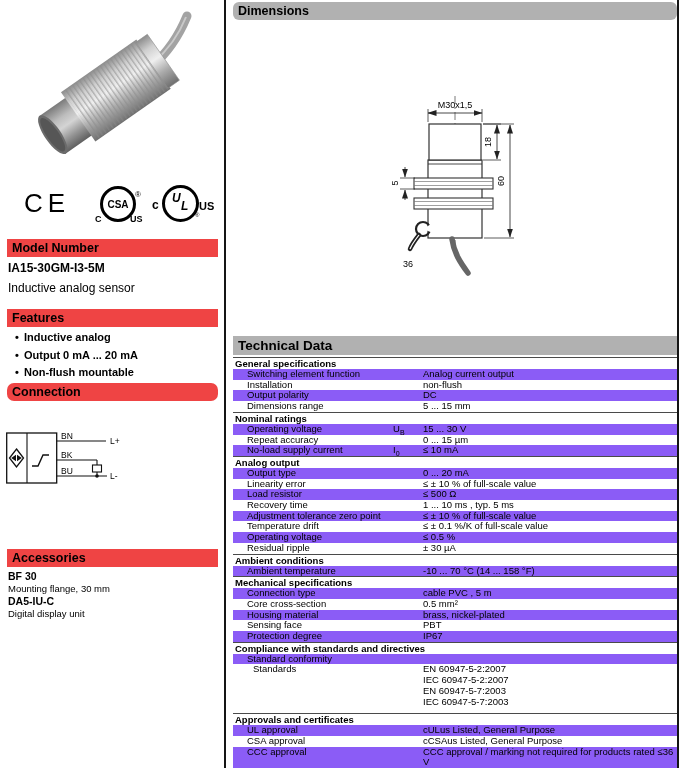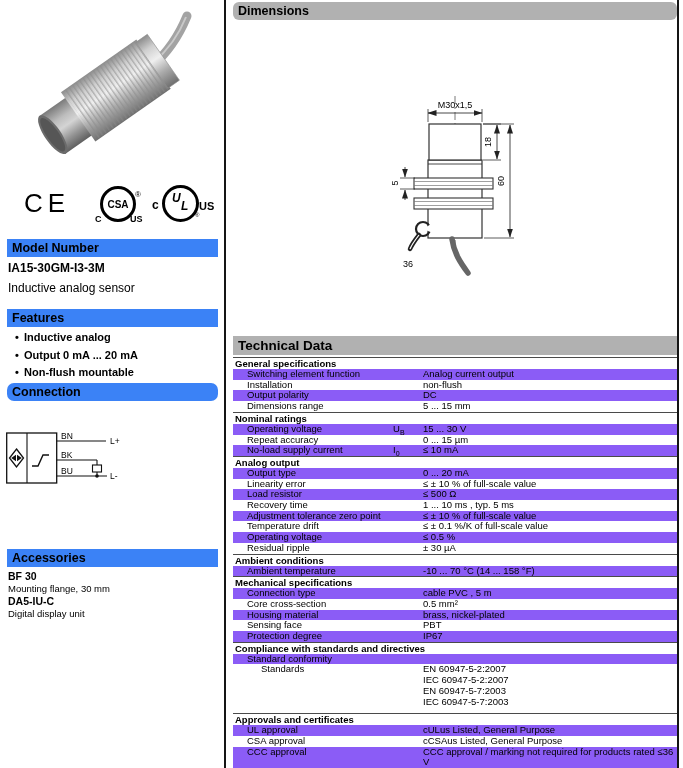--- a/index.html
+++ b/index.html
@@ -3,21 +3,21 @@
 <meta charset="utf-8">
 <style>
   html,body{margin:0;padding:0;background:#fff;}
   body{font-family:"Liberation Sans","DejaVu Sans",sans-serif;color:#000;}
   .page{position:relative;width:683px;height:768px;background:#fff;overflow:hidden;}
   .vline{position:absolute;top:0;height:768px;width:2px;background:#151515;}
   .v1{left:224px;} .v2{left:677px;}
 
   
   .col-left{position:absolute;left:0;top:0;width:268px;height:768px;}
-  .lbar{position:absolute;left:7px;width:211px;height:18px;background:#3b82f6;
+  .lbar{position:absolute;left:7px;width:211px;height:18px;background:#ef4444;
         font-weight:bold;font-size:12.5px;line-height:18px;padding-left:5px;box-sizing:border-box;}
   .model-code{position:absolute;left:8px;top:261px;font-weight:bold;font-size:12px;}
   .model-desc{position:absolute;left:8px;top:281px;font-size:12px;}
   .feat-list{position:absolute;left:10px;top:330px;width:210px;}
   .feat{display:flex;font-size:11px;font-weight:bold;height:17.5px;line-height:14px;}
   .blt{width:14px;text-align:center;}
   .acc-list{position:absolute;left:8px;top:570px;width:210px;}
   .acc-code{font-size:10.5px;font-weight:bold;line-height:13px;}
   .acc-desc{font-size:9.5px;line-height:12px;}
 
@@ -45,21 +45,21 @@
   .dims-bar{top:2px;border-radius:6px;}
   .tech-bar{top:336px;font-size:13.5px;height:19px;line-height:19px;}
   .dims-draw{position:absolute;left:0;top:22px;width:444px;height:310px;}
 
   .tech-table{position:absolute;left:0;top:357px;width:444px;font-size:9.5px;}
   .sec-h{border-top:1px solid #4a4a4a;font-weight:bold;height:11px;line-height:11.5px;padding-left:2px;}
   .sec-h.gap{margin-top:6px;}
   .row{position:relative;min-height:10.7px;line-height:10.7px;}
   .row.shade{background:#8b5cf6;}
   .lab{position:absolute;left:14px;top:0;white-space:nowrap;}
-  .lab.ind2{left:28px;}
+  .lab.ind2{left:20px;}
   .sym{position:absolute;left:160px;top:0;}
   .sym sub{font-size:7px;}
   .val{display:block;margin-left:190px;min-height:10.7px;}
   .val div{height:10.7px;}
 
   svg text{font-family:"Liberation Sans","DejaVu Sans",sans-serif;}
 </style>
 </head>
 <body>
 
@@ -116,21 +116,21 @@
         <div class="ul-circle">
           <span class="ul-u">U</span>
           <span class="ul-l">L</span>
           <span class="ul-reg">®</span>
         </div>
         <span class="ul-us">US</span>
       </div>
     </div>
 
     <div class="lbar" style="top:239px;">Model Number</div>
-    <div class="model-code">IA15-30GM-I3-3M</div>
+    <div class="model-code">IA15-30GM-I3-5M</div>
     <div class="model-desc">Inductive analog sensor</div>
 
     <div class="lbar" style="top:309px;">Features</div>
     <div class="feat-list">
         <div class="feat">
           <span class="blt">•</span>
           <span>Inductive analog</span>
         </div>
         <div class="feat">
           <span class="blt">•</span>

